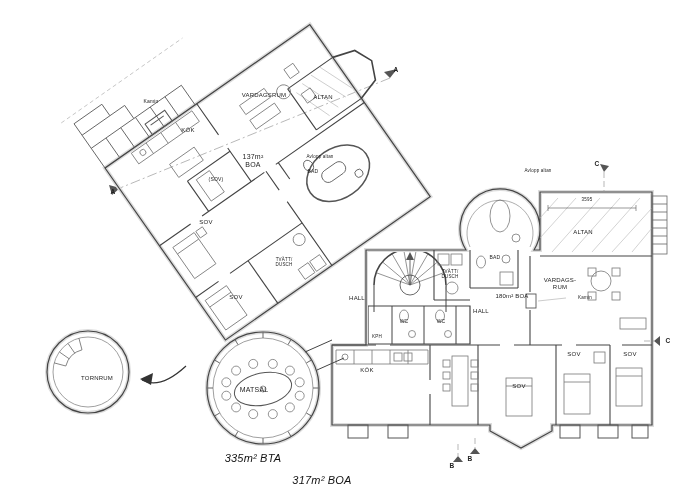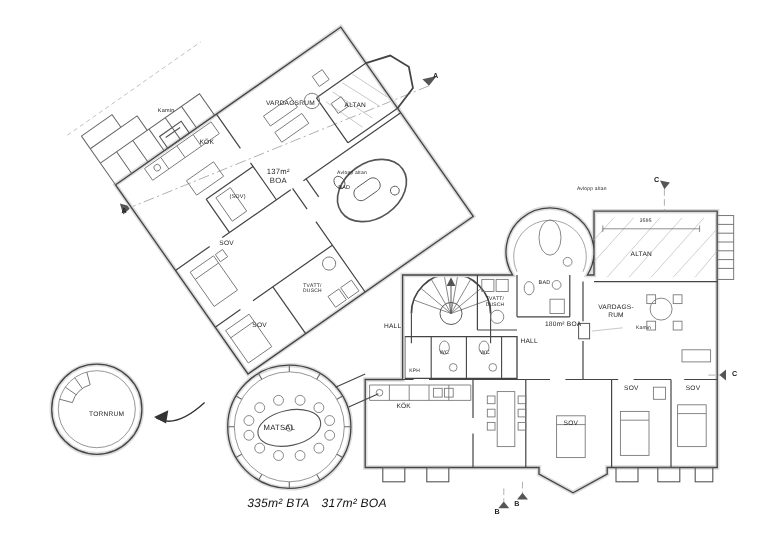--- a/index.html
+++ b/index.html
@@ -285,21 +285,21 @@
 RUM</div>
 <div class="lbl s45" style="left:585px;top:298px">Kamin</div>
 <div class="lbl s6" style="left:512px;top:296px">180m² BOA</div>
 <div class="lbl s6" style="left:481px;top:311px">HALL</div>
 <div class="lbl s6" style="left:367px;top:370px">KÖK</div>
 <div class="lbl s6" style="left:519px;top:386px">SOV</div>
 <div class="lbl s6" style="left:574px;top:354px">SOV</div>
 <div class="lbl s6" style="left:630px;top:354px">SOV</div>
 
 <div class="lbl tot" style="left:253px;top:458px">335m² BTA</div>
-<div class="lbl tot" style="left:322px;top:458px">317m² BOA</div>
+<div class="lbl tot" style="left:322px;top:480px">317m² BOA</div>
 
 <div class="lbl mk" style="left:396px;top:70px">A</div>
 <div class="lbl mk" style="left:113px;top:192px">A</div>
 <div class="lbl mk" style="left:597px;top:164px">C</div>
 <div class="lbl mk" style="left:668px;top:341px">C</div>
 <div class="lbl mk" style="left:452px;top:466px">B</div>
 <div class="lbl mk" style="left:470px;top:459px">B</div>
 
 </div>
 

